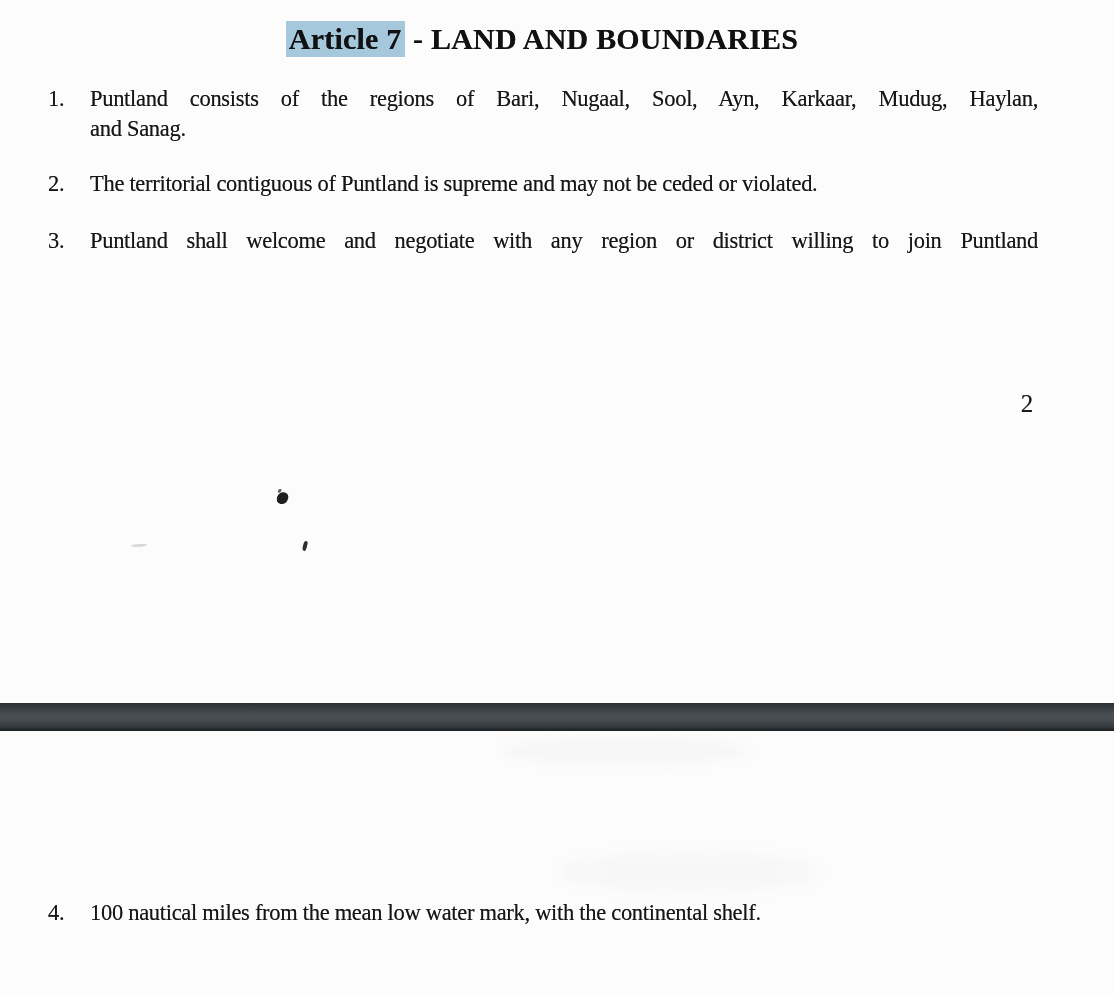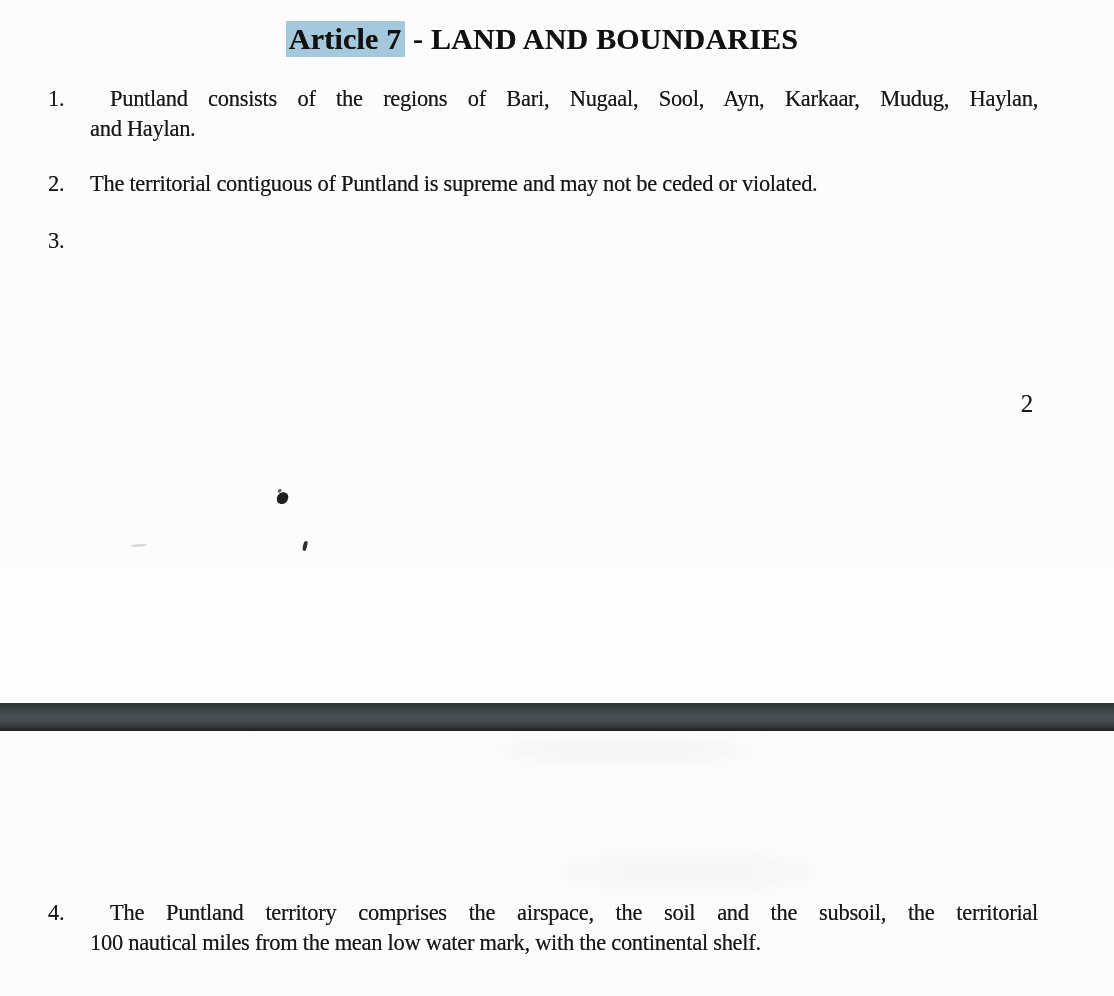--- a/index.html
+++ b/index.html
@@ -32,21 +32,21 @@
 
   
   .list-item{
     position:absolute;left:48px;right:76px;display:flex;
     font-size:22.5px;line-height:29.5px;letter-spacing:-.3px;
     color:#161616;text-shadow:0 0 .45px rgba(20,20,20,.6);
   }
   .list-item .num{width:42px;flex:0 0 42px;}
   .list-item .lines{flex:1;min-width:0;}
   .line{text-align:left;}
-  .line.jl{text-align:justify;text-align-last:justify;margin-left:20px;}
+  .line.jl{text-align:justify;text-align-last:justify;}
   #item-1{top:84px;}
   #item-2{top:169px;}
   #item-3{top:226px;}
   #item-4{top:898px;}
 
   
   .page-number{
     position:absolute;left:1012px;top:390px;width:30px;
     font-size:25px;color:#1b1b1b;text-align:center;
     text-shadow:0 0 .4px rgba(20,20,20,.55);
@@ -84,50 +84,50 @@
 <div class="page" id="page-1">
 
   <div class="doc-title">
     <span class="hl" style="background-color: rgb(166, 200, 220);">Article 7</span><span> - LAND AND BOUNDARIES</span>
   </div>
 
   <div class="list-item" id="item-1">
     <div class="num">1.</div>
     <div class="lines">
       <div class="line jl">Puntland consists of the regions of Bari, Nugaal, Sool, Ayn, Karkaar, Mudug, Haylan,</div>
-      <div class="line">and Haylan.</div>
+      <div class="line">and Sanag.</div>
     </div>
   </div>
 
   <div class="list-item" id="item-2">
     <div class="num">2.</div>
     <div class="lines">
       <div class="line">The territorial contiguous of Puntland is supreme and may not be ceded or violated.</div>
     </div>
   </div>
 
   <div class="list-item" id="item-3">
     <div class="num">3.</div>
     <div class="lines">
+      <div class="line jl">Puntland shall welcome and negotiate with any region or district willing to join Puntland</div>
     </div>
   </div>
 
   <div class="page-number">2</div>
 
   <div class="speck-blob"></div>
   <div class="speck-comma"></div>
   <div class="speck-dash"></div>
 </div>
 
 <div class="page-separator"></div>
 
 <div class="page" id="page-2">
   <div class="smudge-1" style="top:7px;left:500px;position:absolute;"></div>
   <div class="smudge-2" style="top:121px;left:560px;position:absolute;"></div>
 </div>
 
 <div class="list-item" id="item-4">
   <div class="num">4.</div>
   <div class="lines">
-    <div class="line jl">The Puntland territory comprises the airspace, the soil and the subsoil, the territorial</div>
     <div class="line">100 nautical miles from the mean low water mark, with the continental shelf.</div>
   </div>
 </div>
 
 </body></html>

